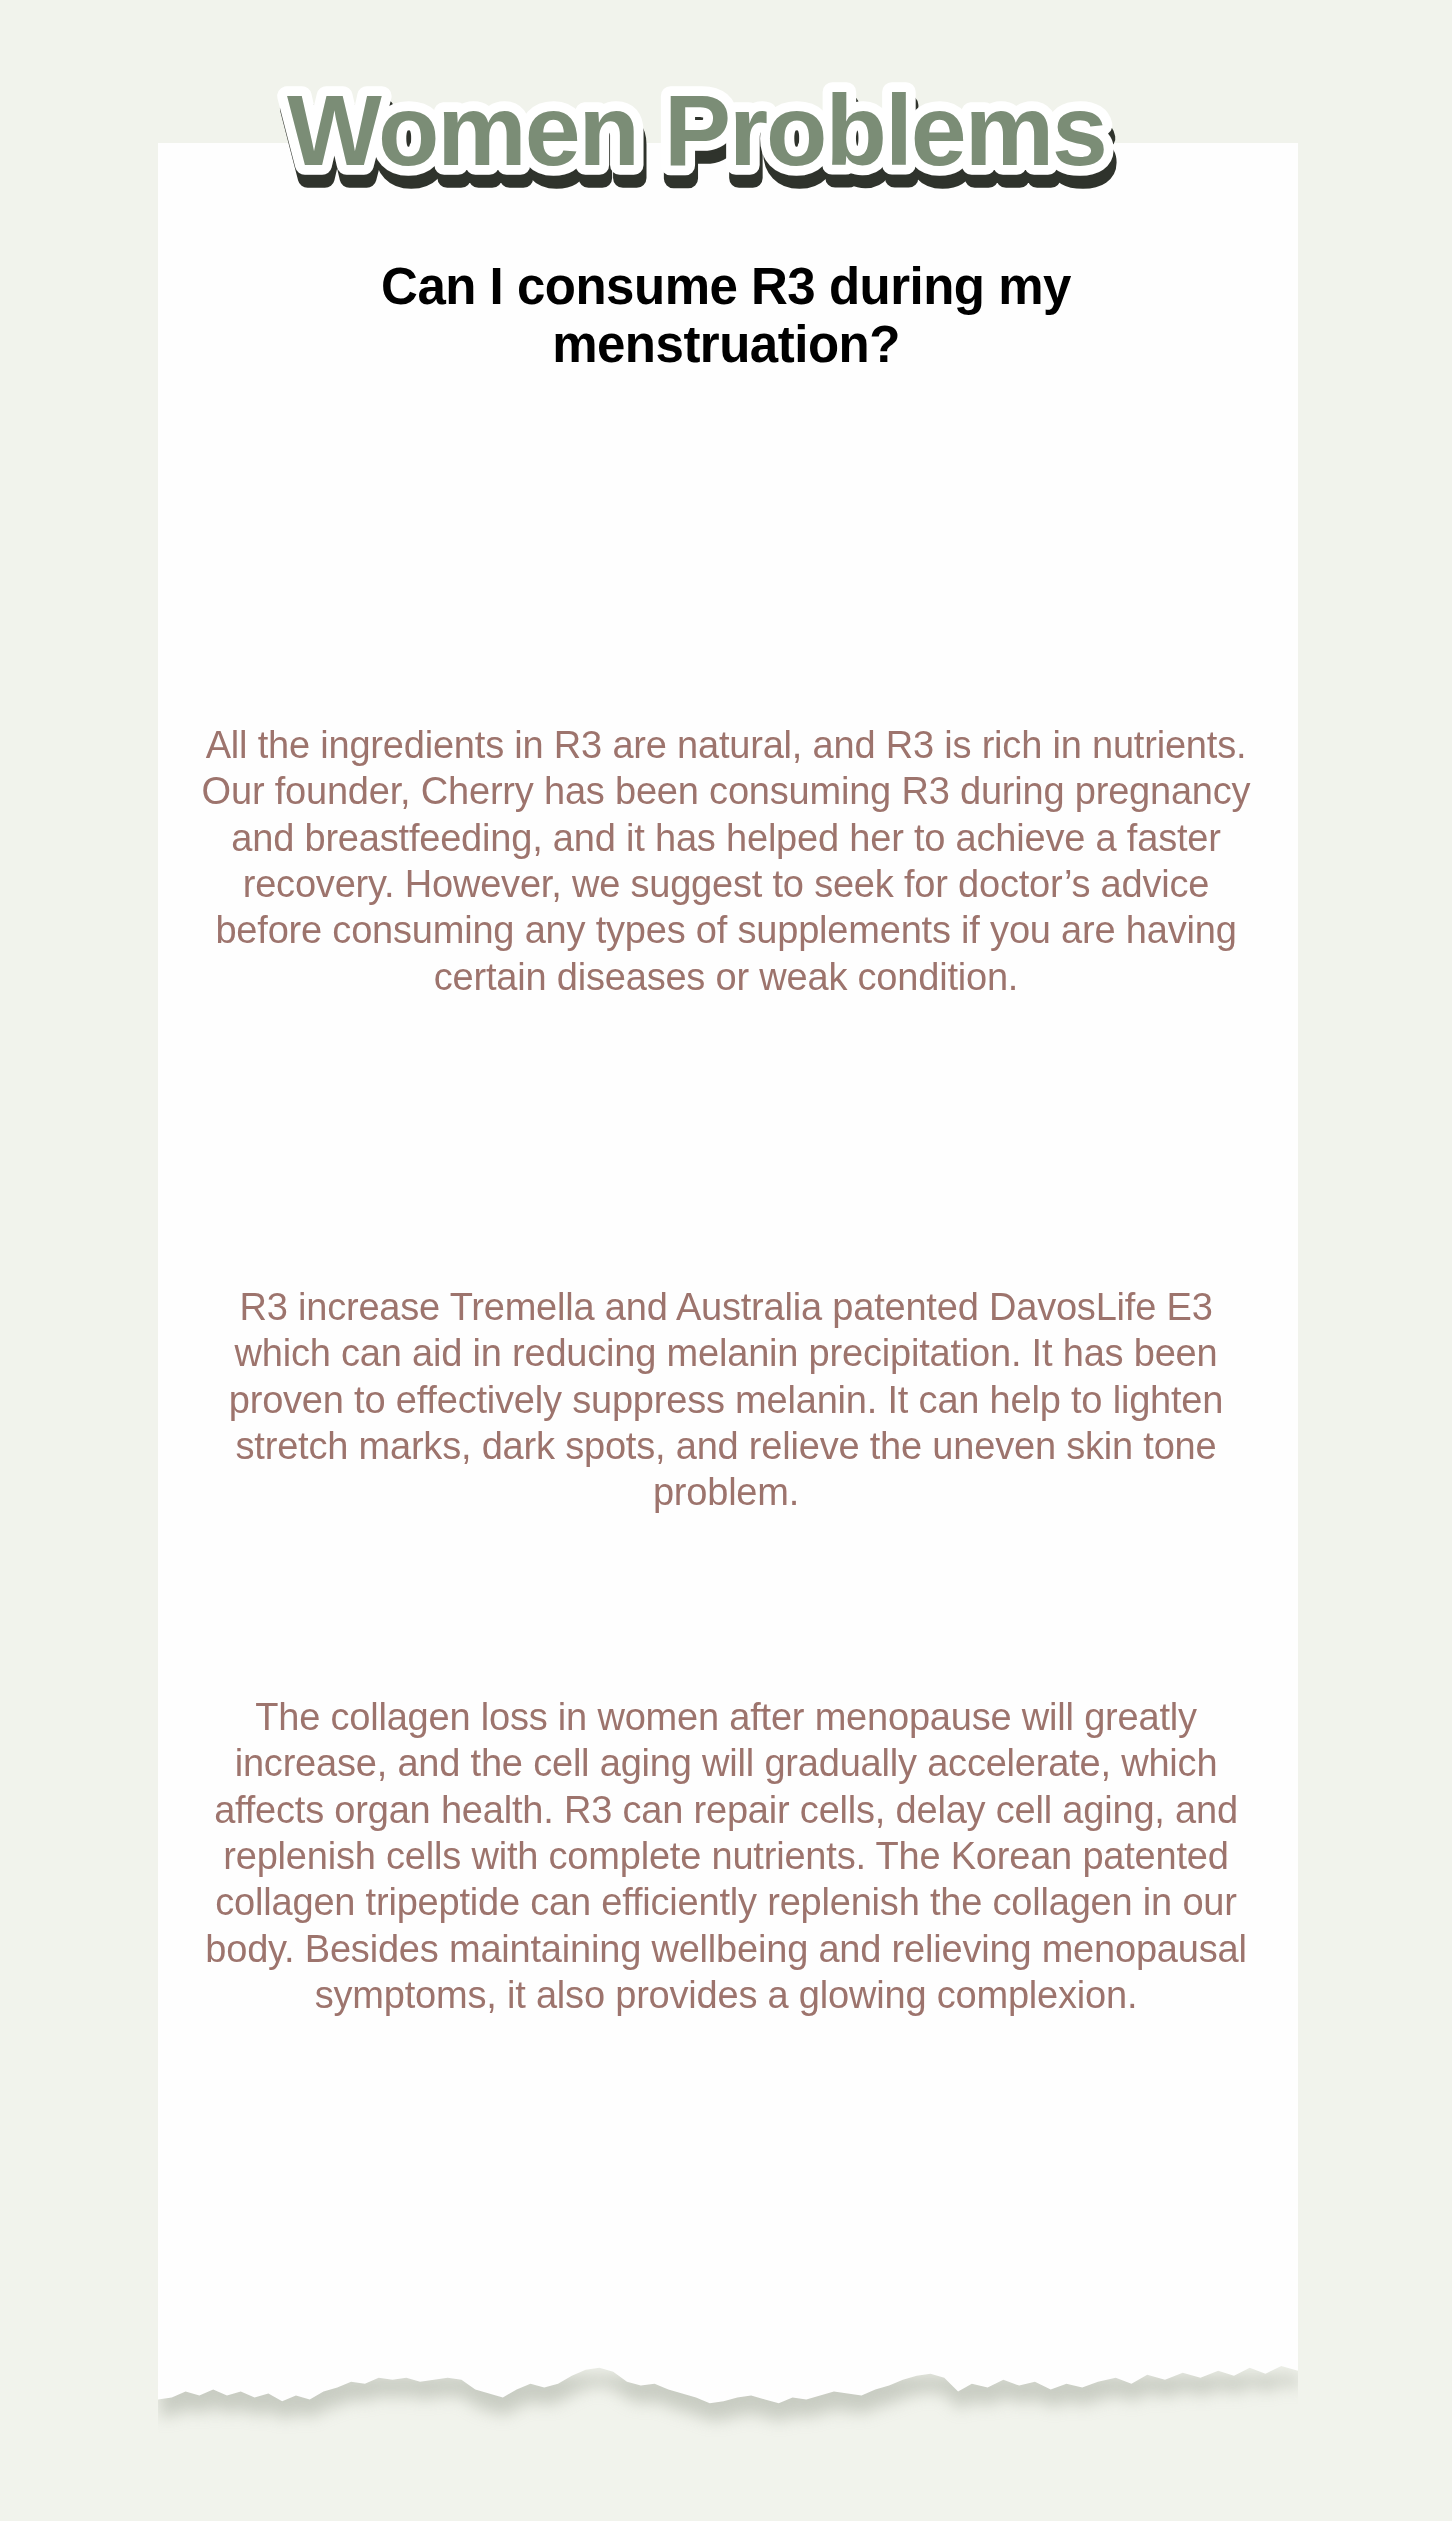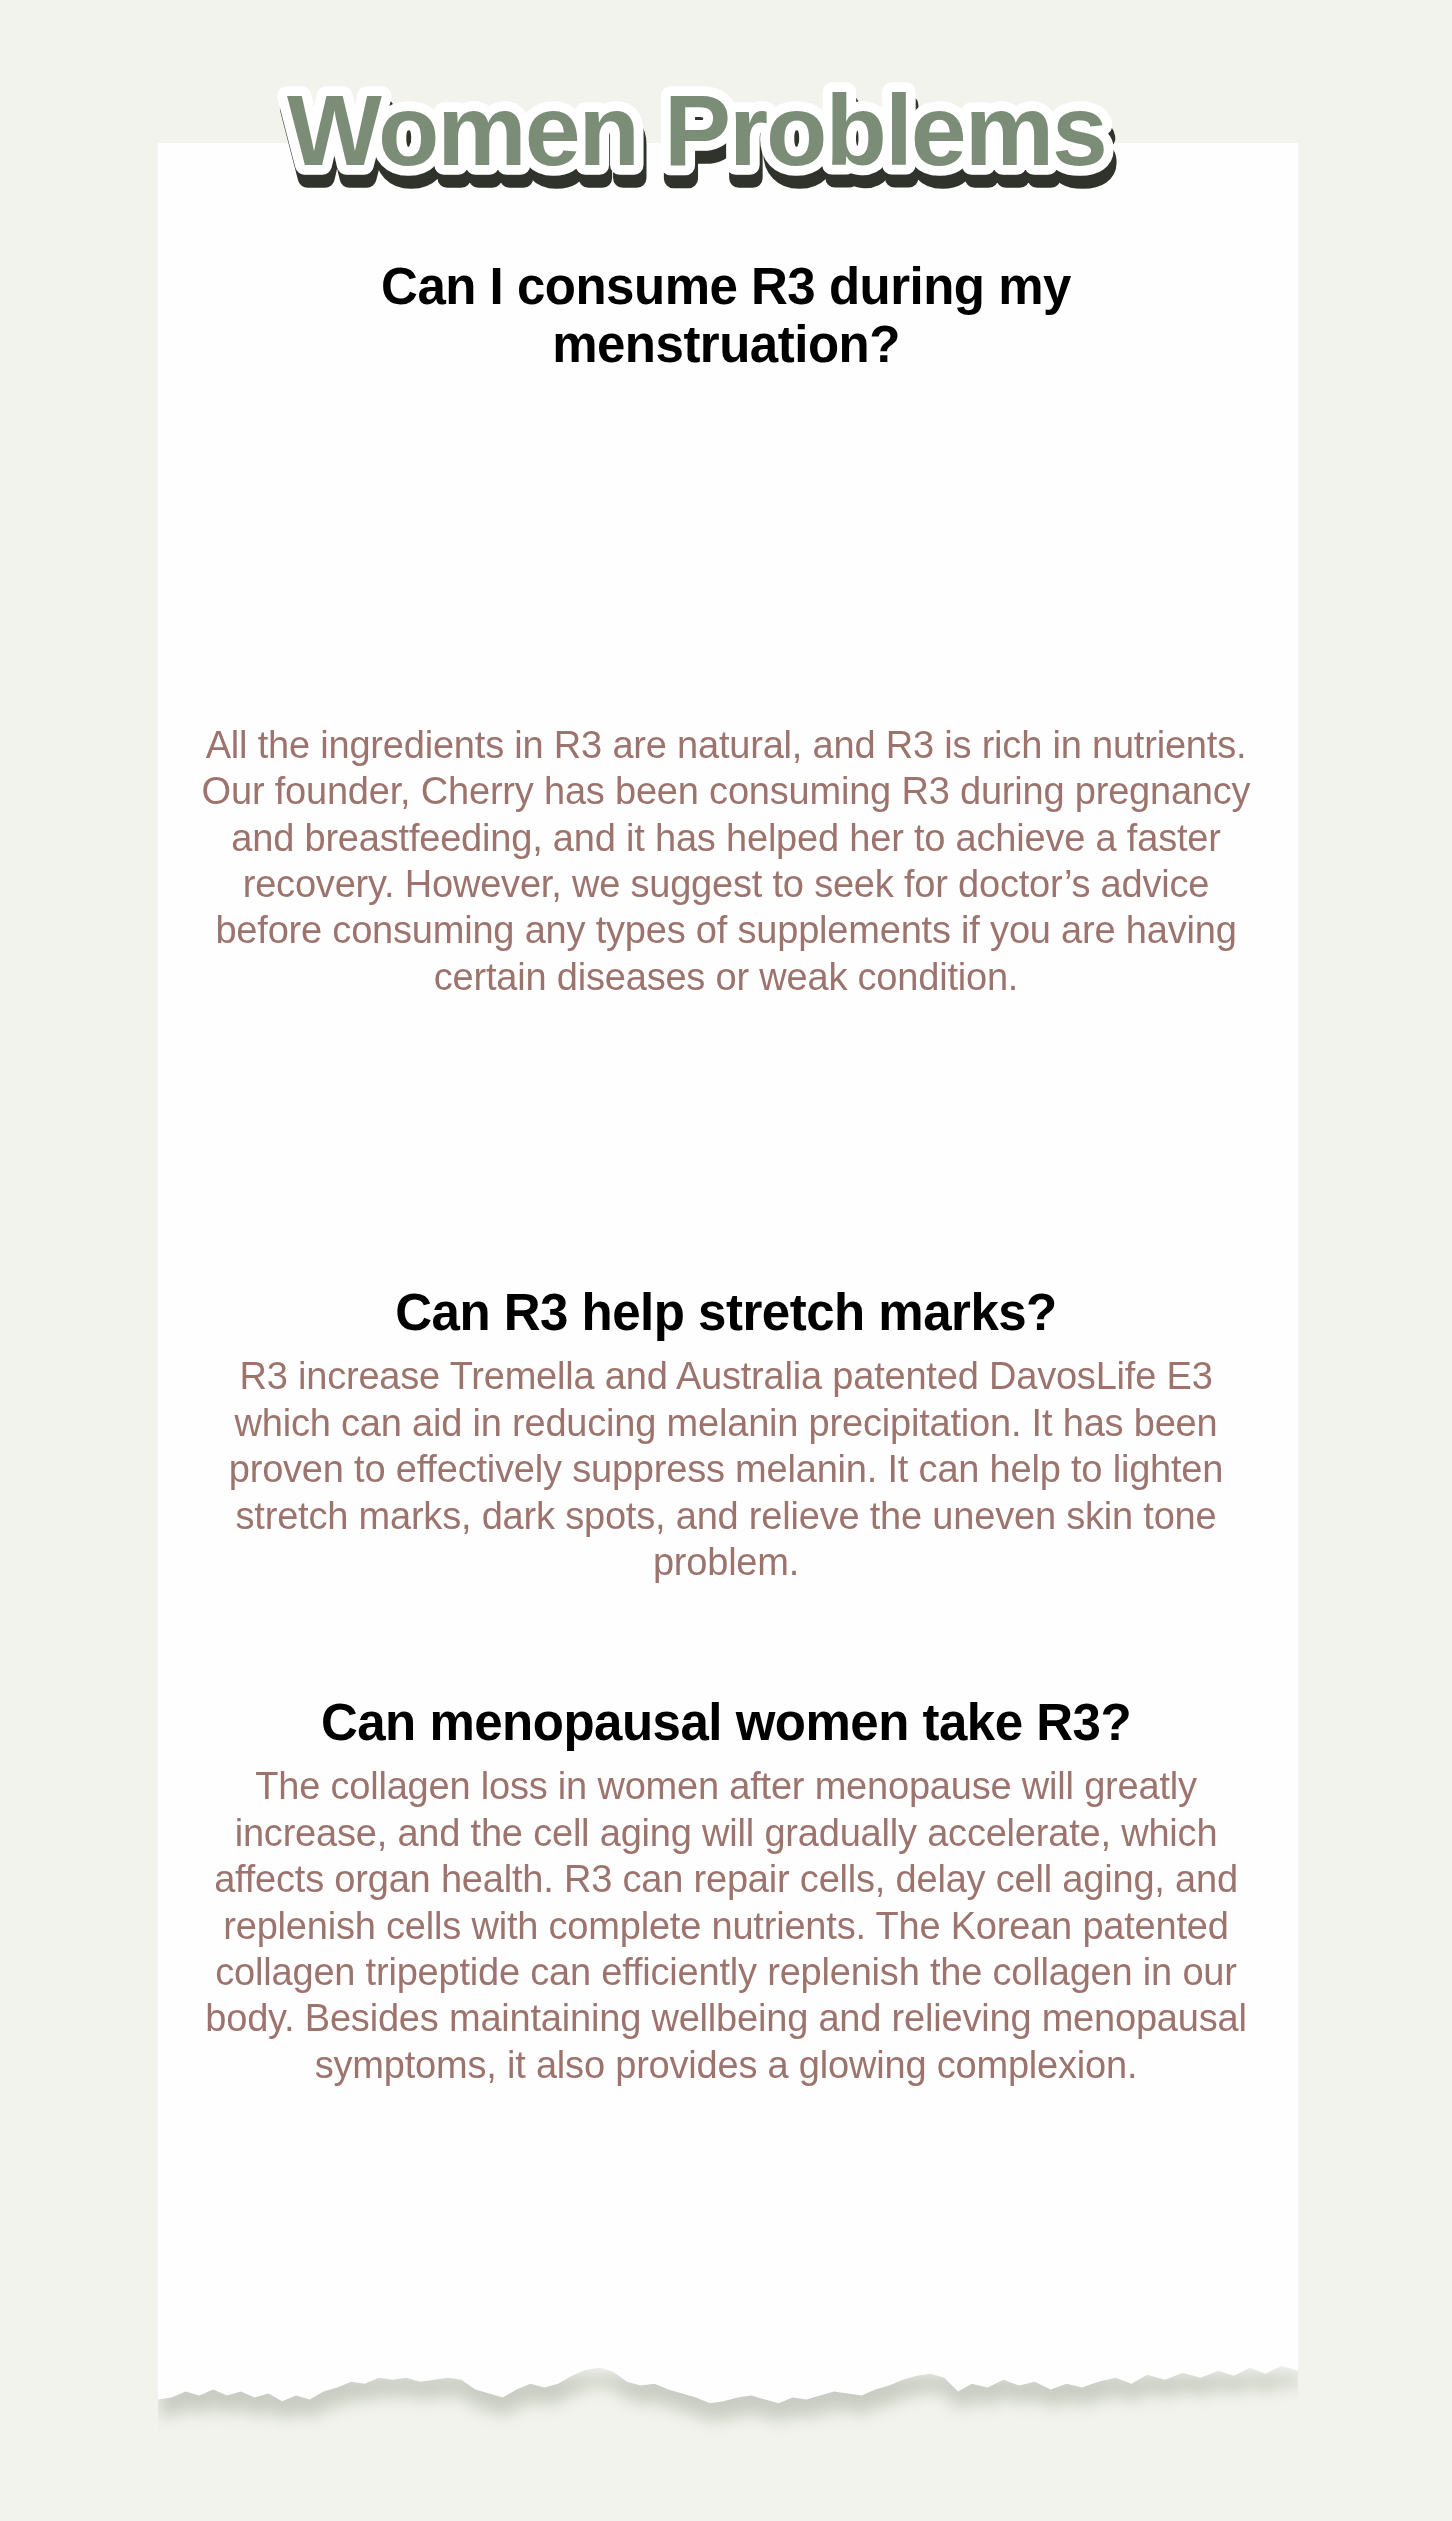--- a/index.html
+++ b/index.html
@@ -83,23 +83,21 @@
 
   <section class="faq s1">
     <h2 class="q q-narrow">Can I consume R3 during my menstruation?</h2>
   </section>
 
   <section class="faq s2">
     <p class="a">All the ingredients in R3 are natural, and R3 is rich in nutrients. Our founder, Cherry has been consuming R3 during pregnancy and breastfeeding, and it has helped her to achieve a faster recovery. However, we suggest to seek for doctor’s advice before consuming any types of supplements if you are having certain diseases or weak condition.</p>
   </section>
 
   <section class="faq s3">
-    <h2 class="q">Can R3 help stretch marks?</h2>
     <p class="a">R3 increase Tremella and Australia patented DavosLife E3 which can aid in reducing melanin precipitation. It has been proven to effectively suppress melanin. It can help to lighten stretch marks, dark spots, and relieve the uneven skin tone problem.</p>
   </section>
 
   <section class="faq s4">
-    <h2 class="q">Can menopausal women take R3?</h2>
     <p class="a">The collagen loss in women after menopause will greatly increase, and the cell aging will gradually accelerate, which affects organ health. R3 can repair cells, delay cell aging, and replenish cells with complete nutrients. The Korean patented collagen tripeptide can efficiently replenish the collagen in our body. Besides maintaining wellbeing and relieving menopausal symptoms, it also provides a glowing complexion.</p>
   </section>
 
 </div>
 
 
 </body></html>

